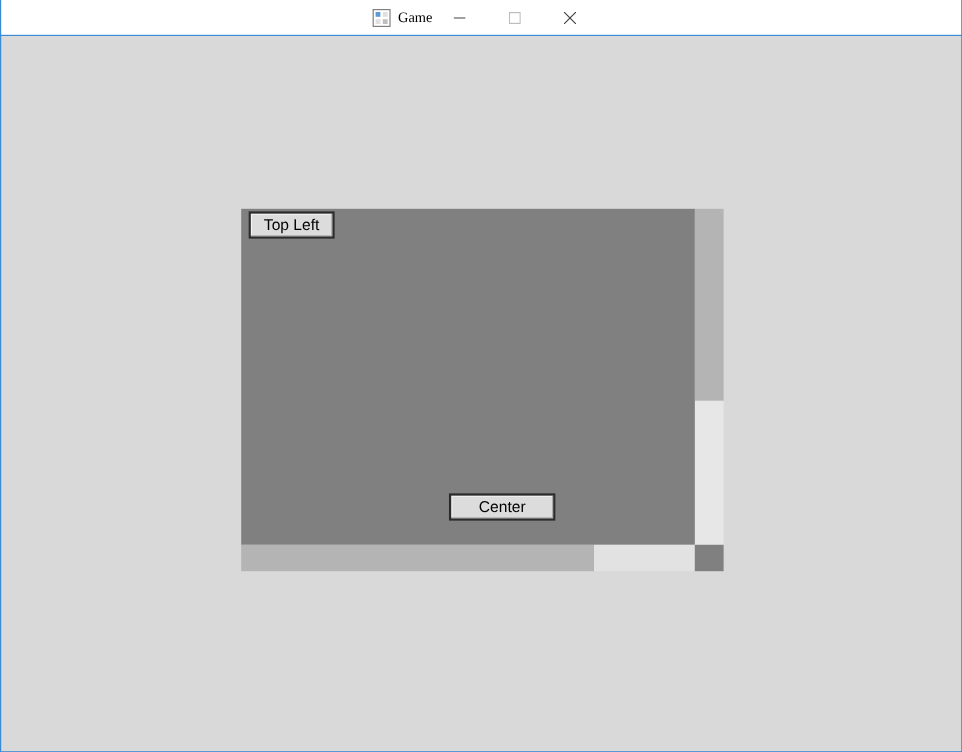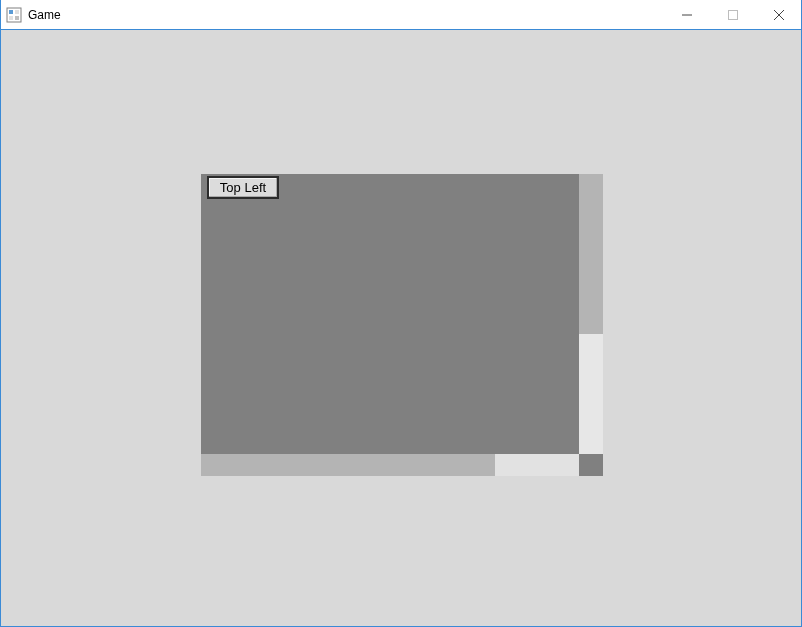--- a/index.html
+++ b/index.html
@@ -11,22 +11,23 @@
       font-size: 12px;
       overflow: hidden;
       position: relative;
     }
     .titlebar {
       height: 30px;
       background: #ffffff;
       border-bottom: 1px solid #3a8ad6;
       display: flex;
       align-items: center;
-      justify-content: space-between;
+      justify-content: center;
       padding-left: 6px;
+      font-family: Liberation Serif, serif;
     }
     .titlebar-left {
       display: flex;
       align-items: center;
       gap: 6px;
     }
     .app-icon {
       width: 16px;
       height: 16px;
       display: inline-block;
@@ -162,15 +163,18 @@
   <div class="block blk-b"></div>
   <div class="block blk-c"></div>
   <div class="block blk-a"></div>
   <div class="block blk-d"></div>
   <div class="block blk-e"></div>
   <div class="block blk-f"></div>
 
   <div class="game-btn btn-topleft">
     <span>Top Left</span>
   </div>
+  <div class="game-btn btn-center">
+    <span>Center</span>
+  </div>
 
 </div>
 <div class="outer-frame"></div>
 
 </body></html>

